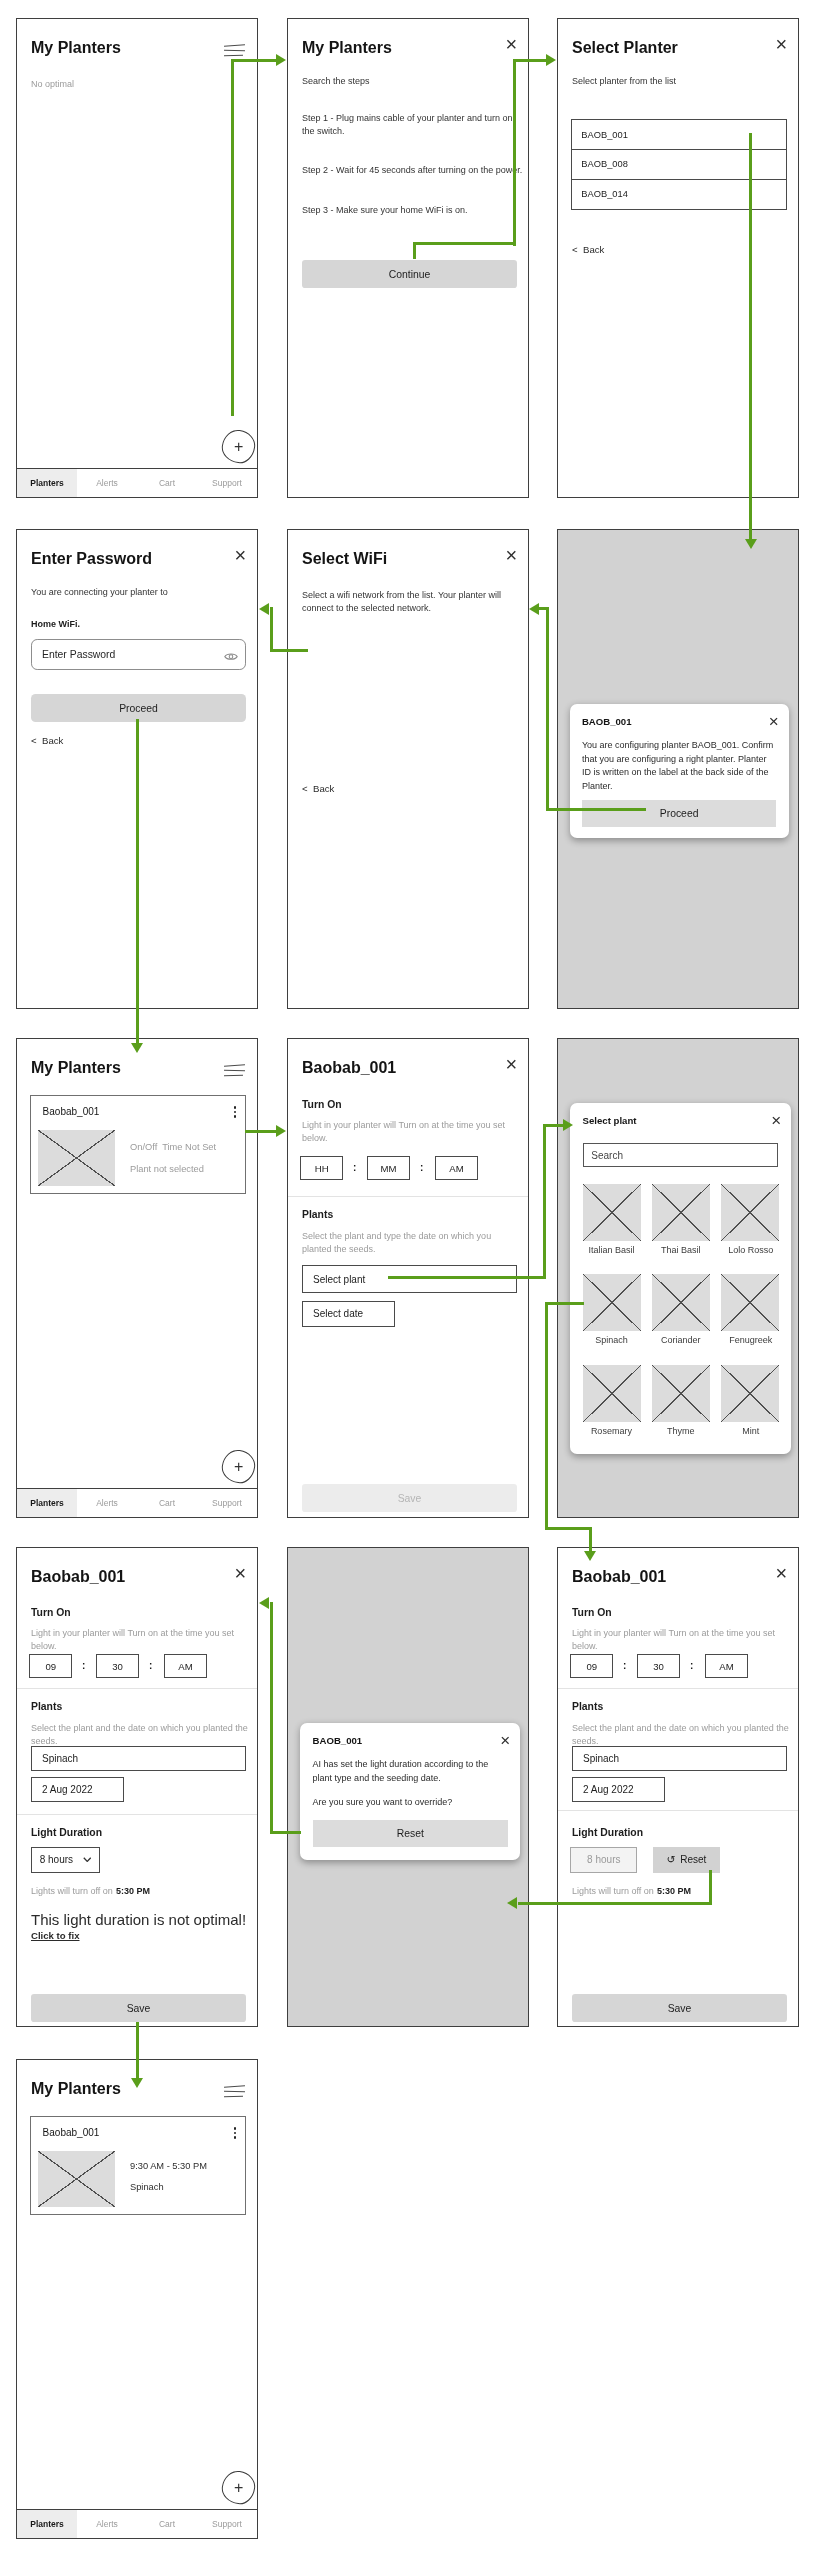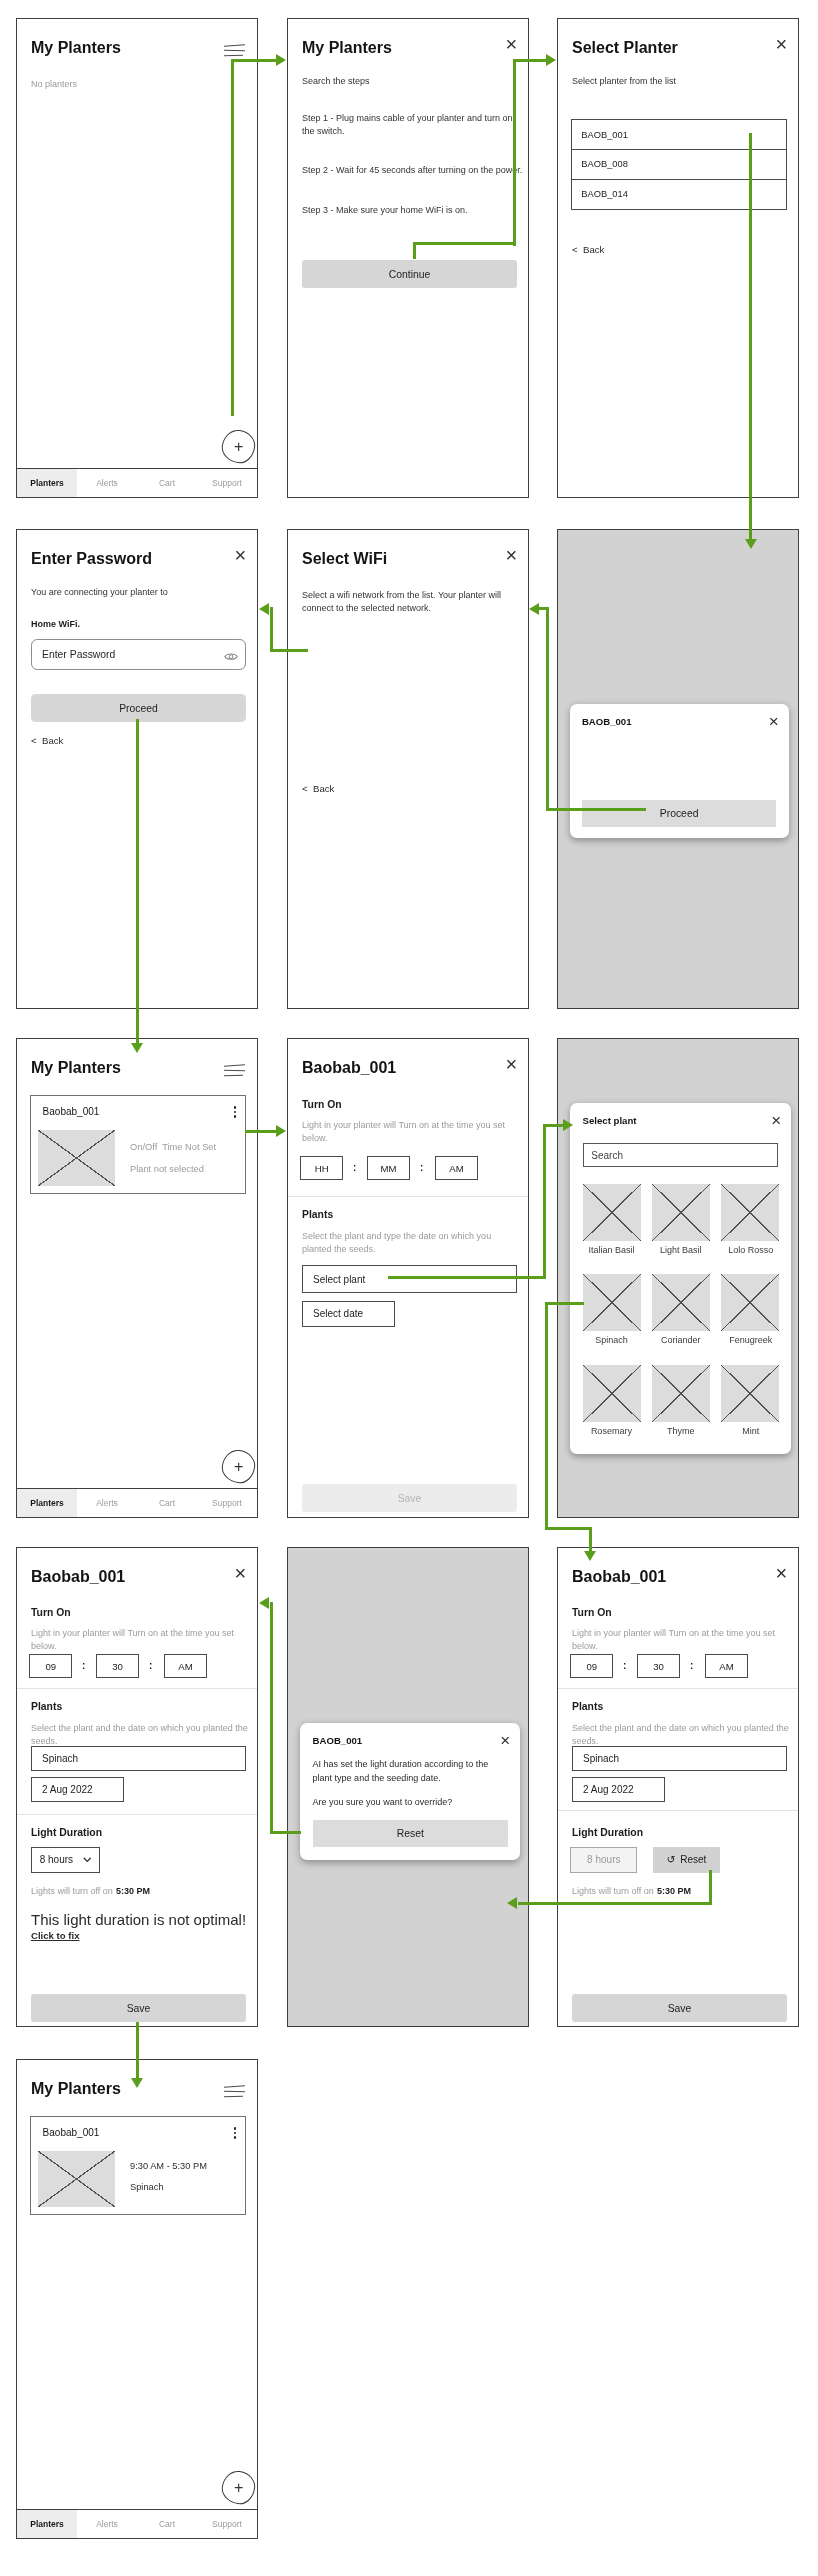--- a/index.html
+++ b/index.html
@@ -82,21 +82,21 @@
 
 <div class="canvas">
 
   <section class="screen" style="left:16px;top:18px">
     <div class="title">My Planters</div>
     <div class="burger">
         <i></i>
         <i></i>
         <i></i>
       </div>
-    <div class="txt muted" style="left:14px;top:59px">No planters</div>
+    <div class="txt muted" style="left:14px;top:59px">No optimal</div>
     <div class="fab">
         <span>+</span>
       </div>
     <div class="tabbar">
       <div class="tab active">Planters</div>
       <div class="tab">Alerts</div>
       <div class="tab">Cart</div>
       <div class="tab">Support</div>
     </div>
   </section>
@@ -145,20 +145,21 @@
     <div class="title">Select WiFi</div>
     <div class="close">×</div>
     <div class="txt" style="left:14px;top:59px;width:216px">Select a wifi network from the list. Your planter will connect to the selected network.</div>
     <div class="back" style="top:253px"><span class="lt">&lt;</span><span>Back</span></div>
   </section>
 
   <section class="screen gray" style="left:557px;top:529px">
     <div class="modal" style="left:11.6px;top:174px;width:219px;height:134px">
       <div class="mtitle">BAOB_001</div>
       <div class="mclose">×</div>
+      <div class="mbody" style="top:35px">You are configuring planter BAOB_001. Confirm that you are configuring a right planter. Planter ID is written on the label at the back side of the Planter.</div>
       <div class="mbtn" style="top:96px">Proceed</div>
     </div>
   </section>
 
   <section class="screen" style="left:16px;top:1038px">
     <div class="title">My Planters</div>
     <div class="burger">
         <i></i>
         <i></i>
         <i></i>
@@ -205,21 +206,21 @@
 
   <section class="screen gray" style="left:557px;top:1038px">
     <div class="modal" style="left:12.3px;top:64px;width:221px;height:351px">
       <div class="mtitle">Select plant</div>
       <div class="mclose">×</div>
       <input class="sinp" style="left: 12.3px; top: 40px; width: 195px; height: 24px;" placeholder="Search">
       <div class="tile ximg" style="left:12.3px;top:81px"></div>
       <div class="tile ximg" style="left:82px;top:81px"></div>
       <div class="tile ximg" style="left:151px;top:81px"></div>
       <div class="tlabel" style="left:4.6px;top:142px">Italian Basil</div>
-      <div class="tlabel" style="left:74px;top:142px">Light Basil</div>
+      <div class="tlabel" style="left:74px;top:142px">Thai Basil</div>
       <div class="tlabel" style="left:144px;top:142px">Lolo Rosso</div>
       <div class="tile ximg" style="left:12.3px;top:171px"></div>
       <div class="tile ximg" style="left:82px;top:171px"></div>
       <div class="tile ximg" style="left:151px;top:171px"></div>
       <div class="tlabel" style="left:4.6px;top:232px">Spinach</div>
       <div class="tlabel" style="left:74px;top:232px">Coriander</div>
       <div class="tlabel" style="left:144px;top:232px">Fenugreek</div>
       <div class="tile ximg" style="left:12.3px;top:262px"></div>
       <div class="tile ximg" style="left:82px;top:262px"></div>
       <div class="tile ximg" style="left:151px;top:262px"></div>

